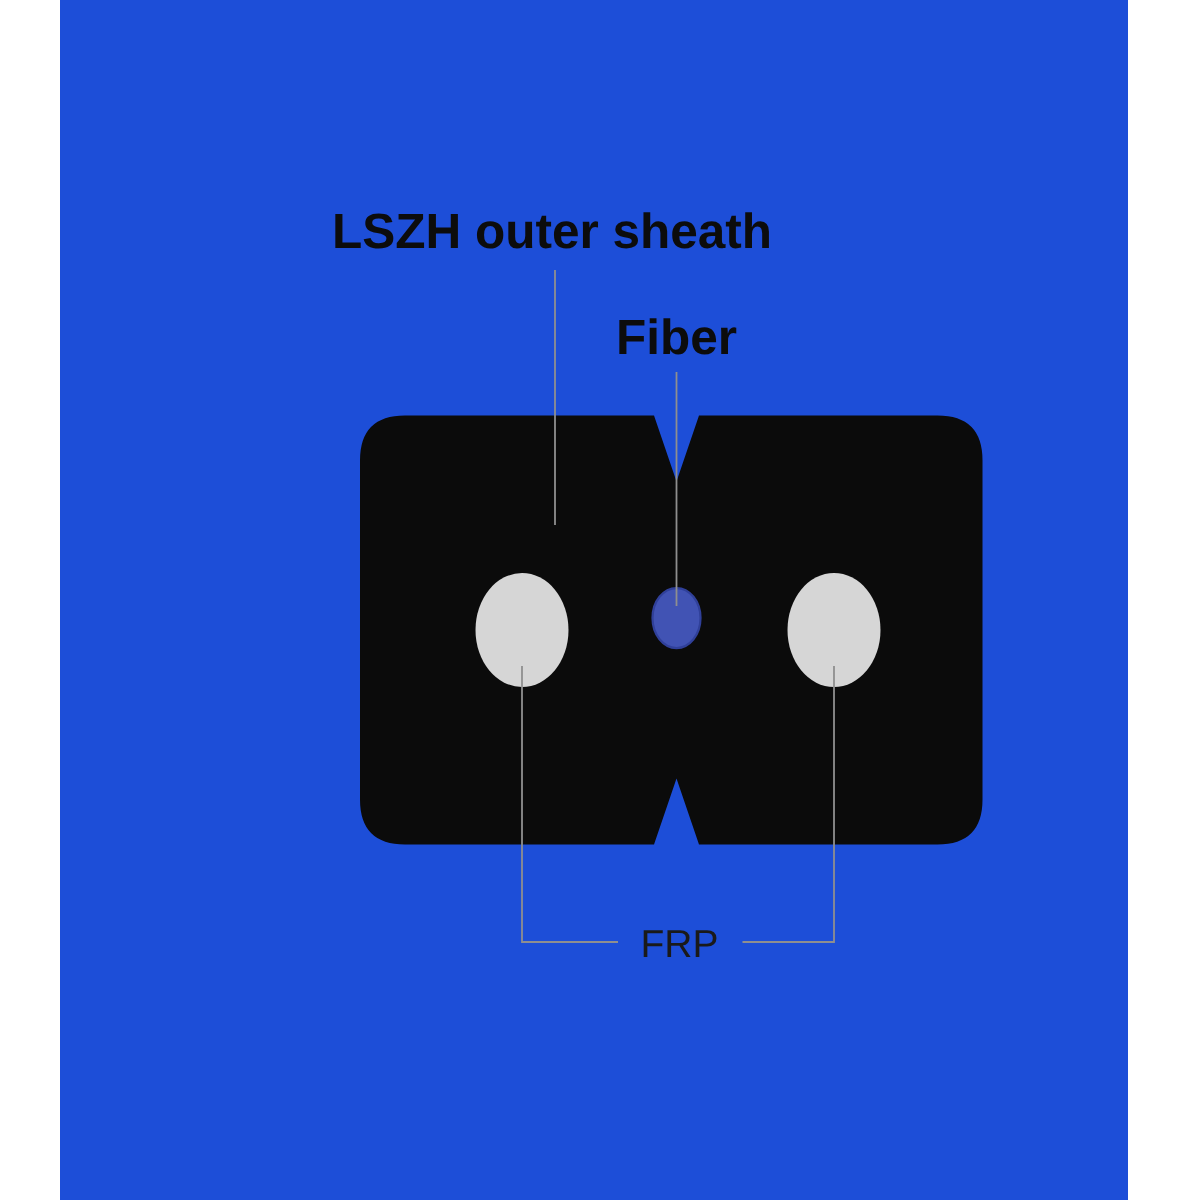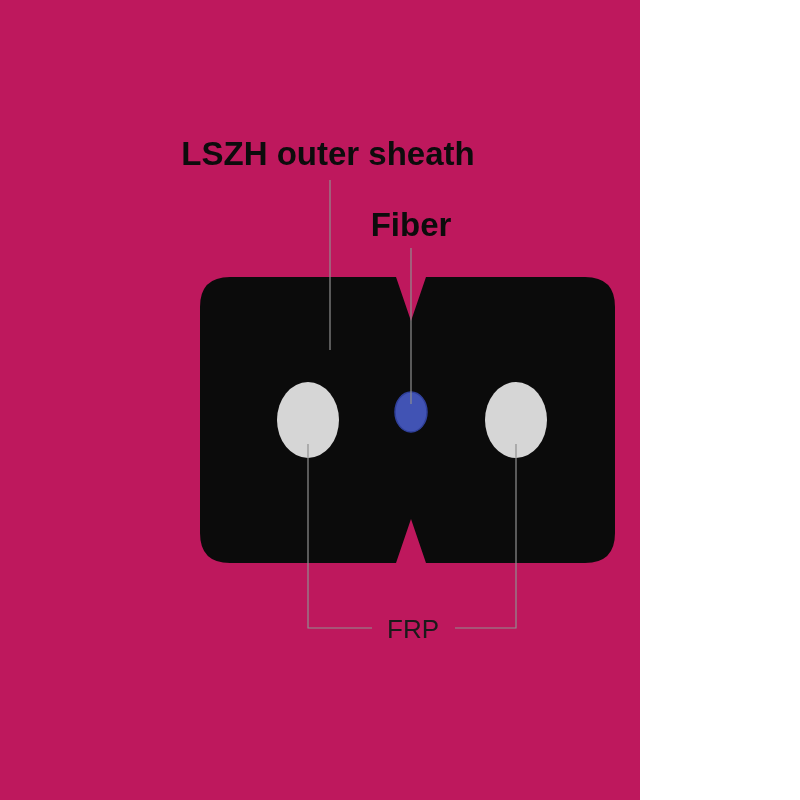--- a/index.html
+++ b/index.html
@@ -6,23 +6,24 @@
     margin: 0;
     padding: 0;
     width: 800px;
     height: 800px;
     background: #ffffff;
     font-family: "Liberation Sans", sans-serif;
     overflow: hidden;
   }
   .canvas {
     position: relative;
-    width: 640px;
+    width: 712px;
     height: 800px;
-    background: #be185d;
+    background: #1d4ed8;
+    margin-left: 40px;
   }
   svg {
     display: block;
   }
   .label-bold {
     font-family: "Liberation Sans", sans-serif;
     font-weight: 700;
     font-size: 33px;
     fill: #0c0c0c;
   }

